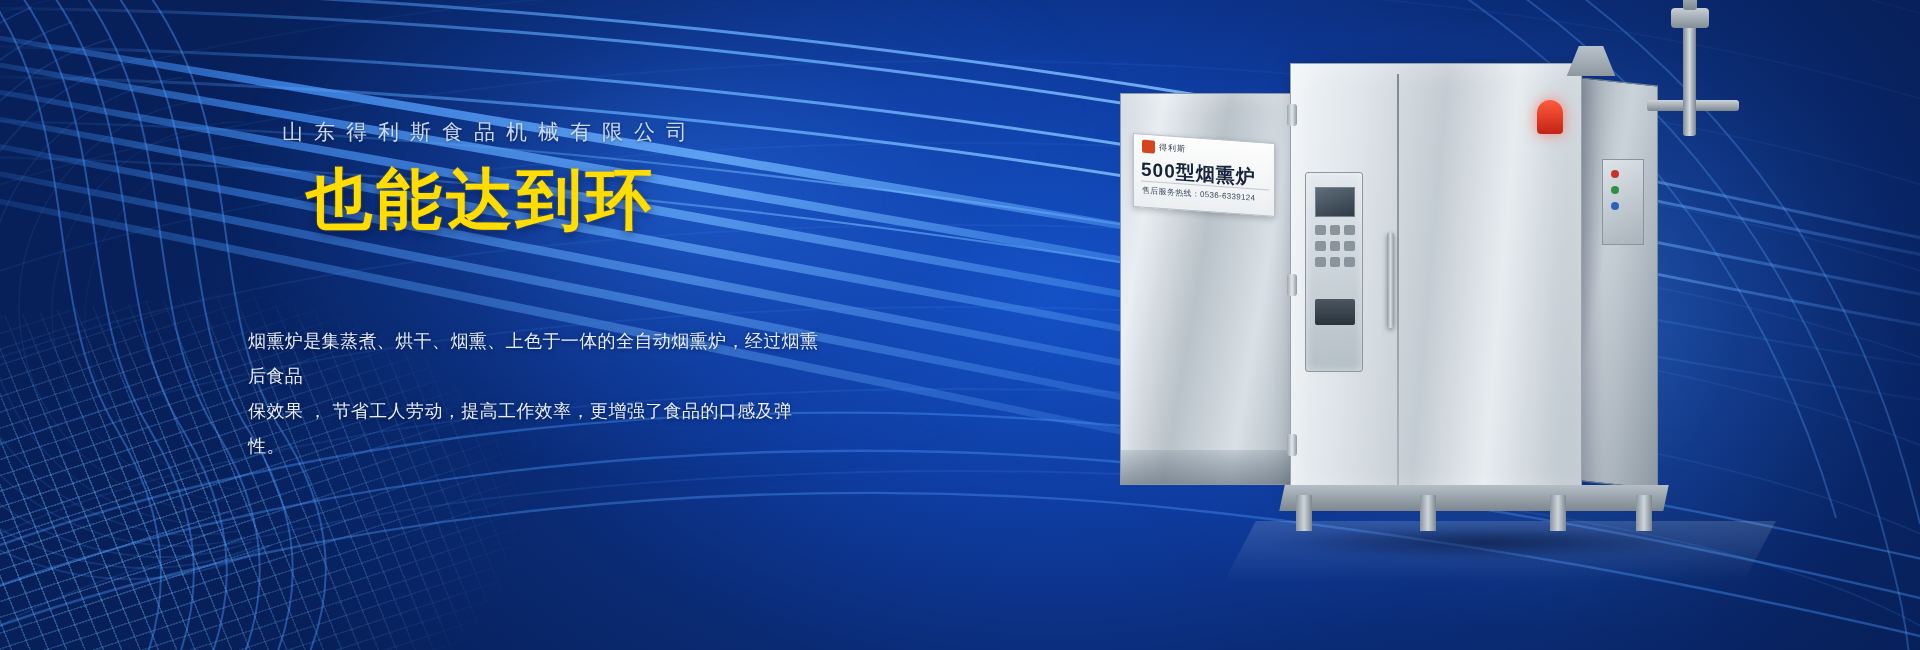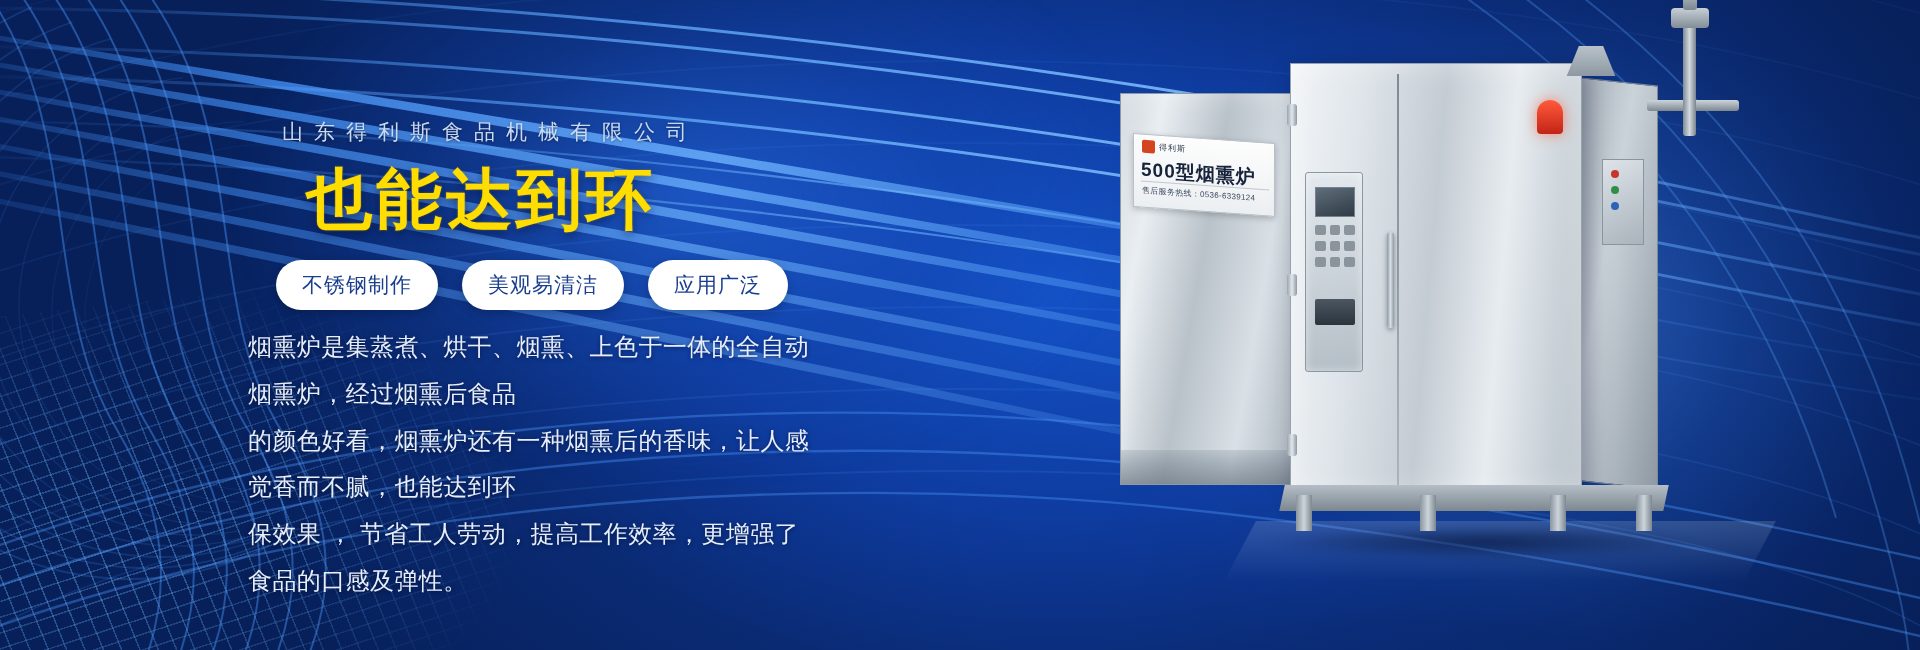--- a/index.html
+++ b/index.html
@@ -83,21 +83,21 @@
 
   .pills { position:absolute; left:276px; top:260px; display:flex; gap:24px; }
   .pill {
     background:#ffffff; color:#1b3f8f; border-radius:26px;
     padding:11px 26px; font-size:21px; letter-spacing:1px; white-space:nowrap;
     box-shadow:0 3px 10px rgba(0,0,0,.22);
   }
 
   .desc {
     position:absolute; left:248px; top:324px; width:572px;
-    color:#e6eefb; font-size:24px; line-height:1.95; letter-spacing:.4px;
+    color:#e6eefb; font-size:18px; line-height:1.95; letter-spacing:.4px;
     text-shadow:0 1px 4px rgba(0,10,40,.6);
   }
   .desc span { display:block; }
 
   
   .product { position:absolute; right:0; top:0; width:1000px; height:650px; z-index:5; }
 
   .prod-glow {
     position:absolute; left:180px; top:20px; width:720px; height:600px;
     background:radial-gradient(ellipse at center, rgba(120,180,255,.22) 0%, rgba(30,90,200,.08) 55%, rgba(0,0,0,0) 75%);
@@ -340,35 +340,23 @@
       </g>
     </svg>
   </div>
 
   <div class="content">
 
     <div class="company">山东得利斯食品机械有限公司</div>
 
     <div class="headline">也能达到环</div>
 
-    <div class="pills">
-      <div class="pill">
-        <span>不锈钢制作</span>
-      </div>
-      <div class="pill">
-        <span>美观易清洁</span>
-      </div>
-      <div class="pill">
-        <span>应用广泛</span>
-      </div>
-    </div>
 
     <div class="desc">
       <span>烟熏炉是集蒸煮、烘干、烟熏、上色于一体的全自动烟熏炉，经过烟熏后食品</span>
-      <span>的颜色好看，烟熏炉还有一种烟熏后的香味，让人感觉香而不腻，也能达到环</span>
       <span>保效果 ， 节省工人劳动，提高工作效率，更增强了食品的口感及弹性。</span>
     </div>
   </div>
 
   <div class="product">
     <div class="prod-glow"></div>
 
     <div class="oven">
 
       <div class="floor-line"></div>

